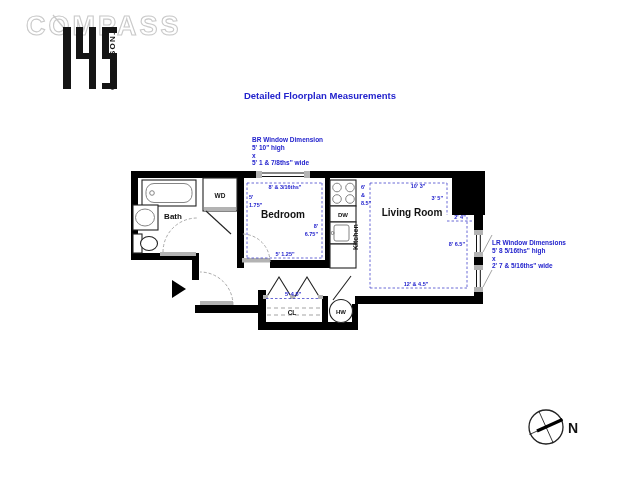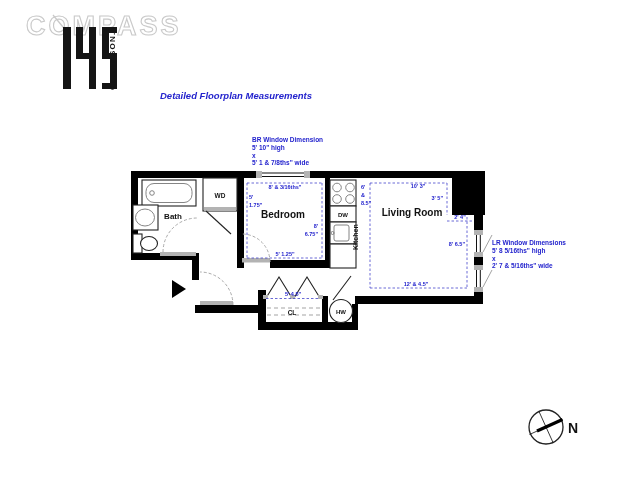--- a/index.html
+++ b/index.html
@@ -1,20 +1,20 @@
 <!DOCTYPE html>
 <html><head>
 <meta charset="utf-8">
 <style>
   html,body{margin:0;padding:0;background:#fff;}
   body{width:621px;height:480px;position:relative;overflow:hidden;
        font-family:"Liberation Sans",sans-serif;}
   .abs{position:absolute;}
-  .title{left:160px;top:90px;width:320px;text-align:left;
-         font-size:9.5px;font-weight:bold;color:#2323cd;font-style:italic;}
+  .title{left:160px;top:90px;width:320px;text-align:center;
+         font-size:9.5px;font-weight:bold;color:#2323cd;}
   .winnote{font-size:6.5px;font-weight:bold;color:#2323cd;line-height:7.8px;}
   .winnote-br{left:252px;top:136px;width:110px;}
   .winnote-lr{left:492px;top:239px;width:110px;}
   .street{left:108px;top:90px;transform:rotate(-90deg);transform-origin:0 0;
           font-size:8px;font-weight:bold;letter-spacing:1.2px;color:#151515;
           white-space:nowrap;}
   svg text{font-family:"Liberation Sans",sans-serif;}
   .m{fill:#2323cd;font-size:5.5px;font-weight:bold;}
   .room{fill:#111;font-size:10px;font-weight:bold;}
   .small{fill:#111;font-size:6.5px;font-weight:bold;}

